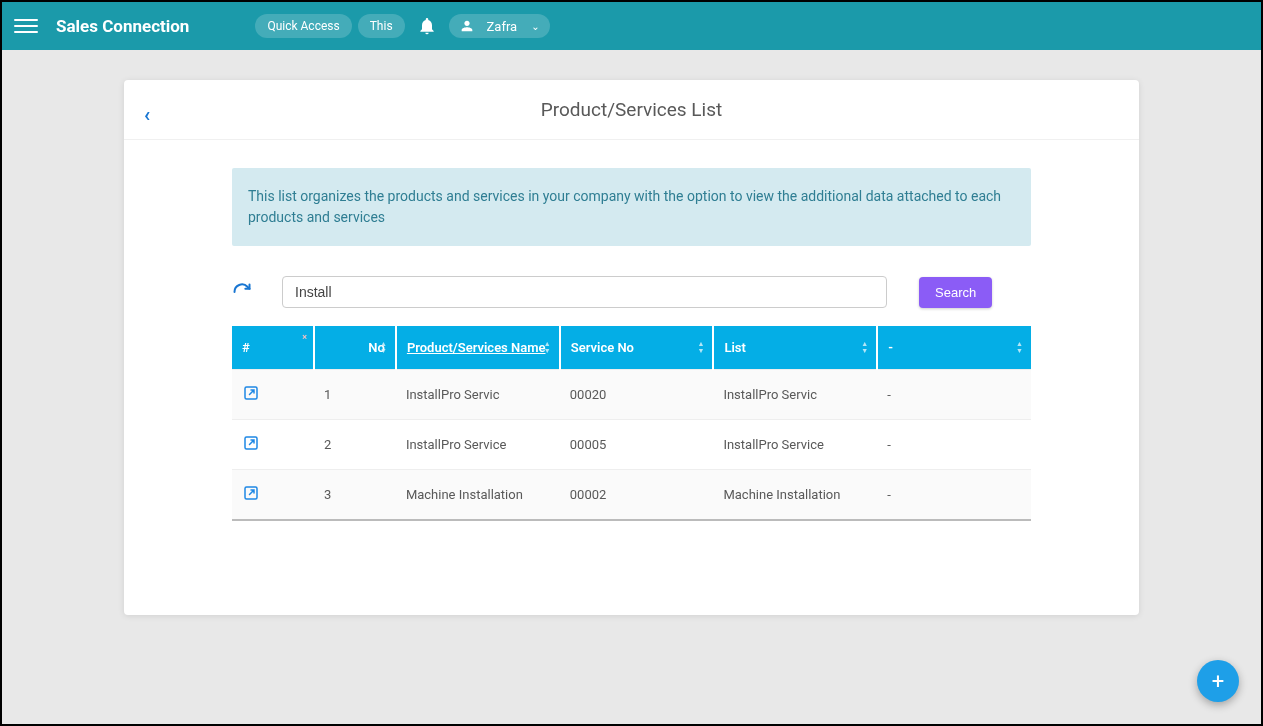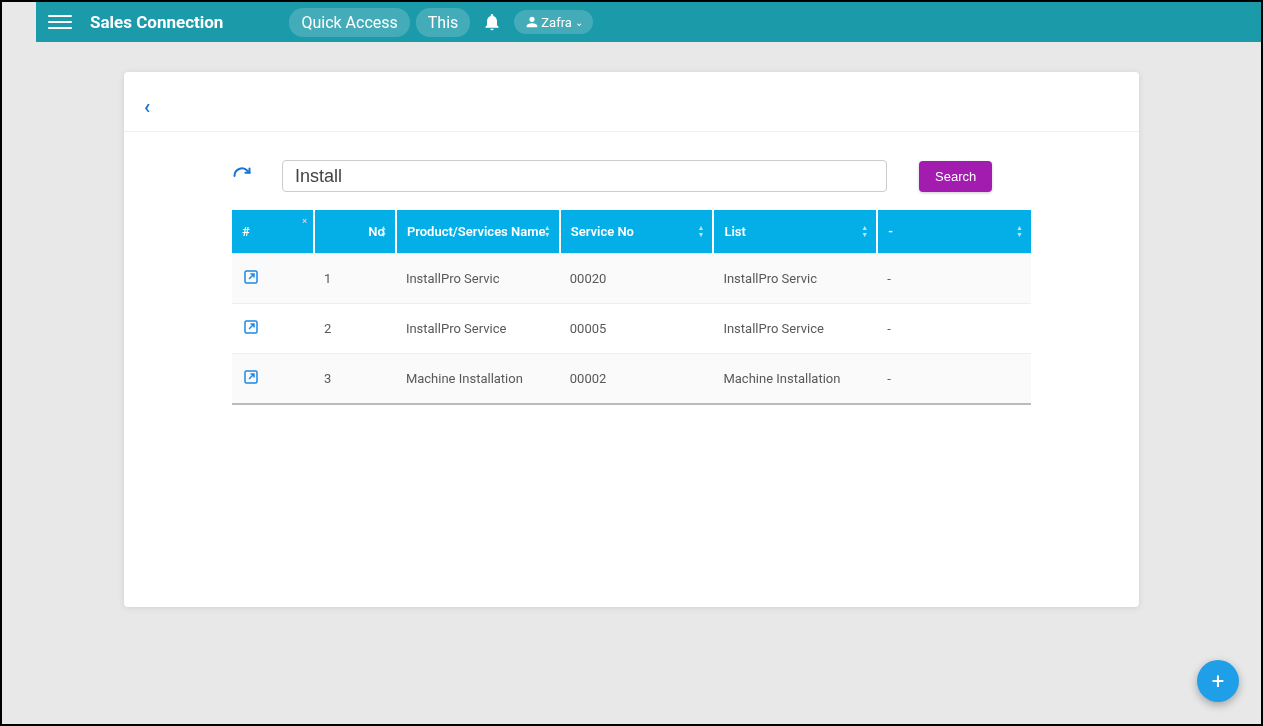--- a/index.html
+++ b/index.html
@@ -5,52 +5,51 @@
     * { box-sizing: border-box; margin: 0; padding: 0; }
     body {
       font-family: -apple-system, BlinkMacSystemFont, "Segoe UI", Roboto, Arial, sans-serif;
       background: #e8e8e8;
       width: 1263px;
       height: 726px;
       overflow: hidden;
       border: 2px solid #000;
     }
     .topbar {
-      height: 40px;
+      height: 48px;
       background: #1b9aaa;
       display: flex;
       align-items: center;
       padding: 0 12px;
       color: #fff;
-      margin-left: 34px;
     }
     .hamburger {
       width: 24px; height: 24px;
       display: flex; flex-direction: column; justify-content: center; gap: 4px;
       cursor: pointer;
       margin-right: 18px;
     }
     .hamburger span { height: 2px; background: #fff; border-radius: 1px; }
     .brand { font-weight: 700; font-size: 17px; margin-right: 60px; }
     .tagline { font-size: 13px; font-weight: 500; flex: 1; }
     .pill {
       background: rgba(255,255,255,0.18);
       border-radius: 14px;
-      font-size: 16px;
+      font-size: 12px;
       padding: 5px 12px;
       margin-left: 6px;
       cursor: pointer;
     }
     .bell {
       width: 20px; height: 20px;
       margin: 0 12px;
       cursor: pointer;
     }
     .user-chip {
-      display: flex; align-items: center; gap: 1px;
+      display: flex; align-items: center; gap: 12px;
       background: rgba(255,255,255,0.18);
       border-radius: 14px;
       padding: 4px 10px;
       font-size: 13px;
       cursor: pointer;
     }
     .user-chip svg { width: 16px; height: 16px; }
     .chev { font-size: 10px; margin-left: 2px;}
     .card {
       width: 1015px;
@@ -86,25 +85,25 @@
       margin-bottom: 18px;
     }
     .refresh-icon { color: #1976d2; cursor: pointer; width: 20px; height: 20px; }
     .search-input {
       flex: 1;
       max-width: 605px;
       height: 32px;
       border: 1px solid #ccc;
       border-radius: 4px;
       padding: 0 12px;
-      font-size: 18px;
+      font-size: 14px;
       color: #444;
     }
     .search-btn {
-      background: #a21caf;
+      background: #8b5cf6;
       color: #fff; border: none;
       font-size: 13px; padding: 8px 16px;
       border-radius: 4px; cursor: pointer;
       box-shadow: 0 1px 3px rgba(0,0,0,0.2);
       margin-left: 2px;
     }
     table { width: 100%; border-collapse: collapse; }
     thead th {
       background: #04aee6;
       color: #fff;
@@ -131,21 +130,21 @@
       padding: 14px 10px;
       font-size: 13px;
       color: #595959;
       border-top: 1px solid #eee;
     }
     tbody tr:nth-child(odd) td { background: #fafafa; }
     tbody tr:nth-child(even) td { background: #fff; }
     tbody tr:last-child td { border-bottom: 2px solid #bbb;}
     .hash-col { width: 80px;}
     .no-col { width: 80px; text-align: right;}
-    .psn-col { width: 160px;}
+    .psn-col { width: 160px; text-decoration: underline;}
     .seq-col { width: 150px;}
     .name-col { width: 160px;}
     .dash-col { width: 150px;}
     .open-icon { color: #1e88e5; cursor: pointer; }
     .fab {
       position: absolute;
       right: 24px; bottom: 24px;
       width: 42px; height: 42px;
       border-radius: 50%;
       background: #1e9fe8;
@@ -177,22 +176,24 @@
         <path d="M12 12c2.2 0 4-1.8 4-4s-1.8-4-4-4-4 1.8-4 4 1.8 4 4 4zm0 2c-2.7 0-8 1.3-8 4v2h16v-2c0-2.7-5.3-4-8-4z"></path>
       </svg>
     <span>Zafra</span>
     <span class="chev">⌄</span>
   </div>
 </div>
 
 <div class="card">
   <div class="card-head">
     <div class="back-chev">‹</div>
+    <div class="page-title">Product/Services List</div>
   </div>
   <div class="inner">
+    <div class="info-banner">This list organizes the products and services in your company with the option to view the additional data attached to each products and services</div>
 
     <div class="toolbar">
       <svg class="refresh-icon" viewBox="0 0 24 24" fill="none" stroke="#1976d2" stroke-width="2.4">
         <path d="M3 12a9 9 0 0 1 15.5-6.3L21 8" stroke-linecap="round"></path>
         <path d="M21 3v5h-5" stroke-linecap="round"></path>
       </svg>
       <input class="search-input" type="text" value="Install" style="">
       <button class="search-btn">Search</button>
     </div>
 

